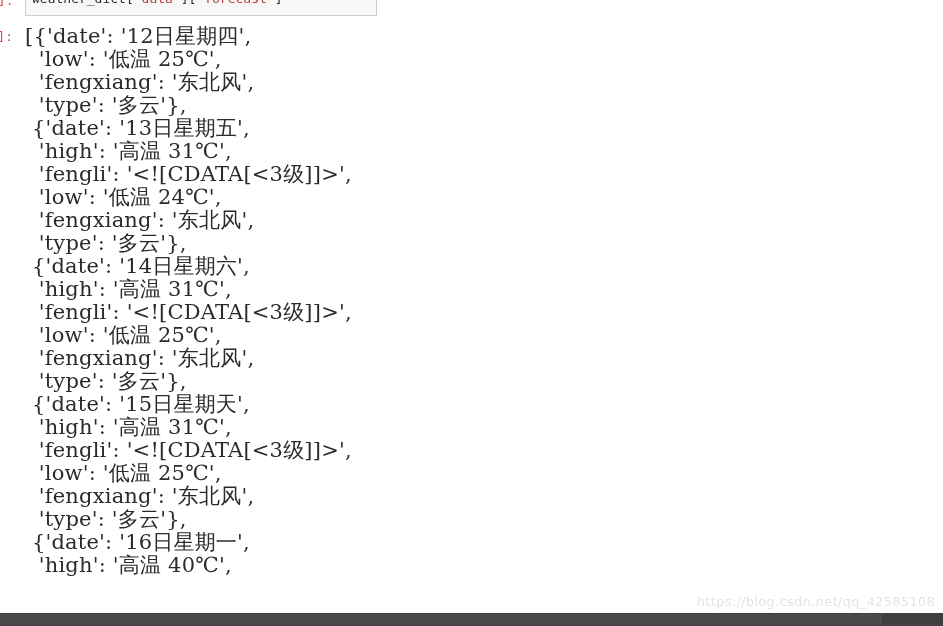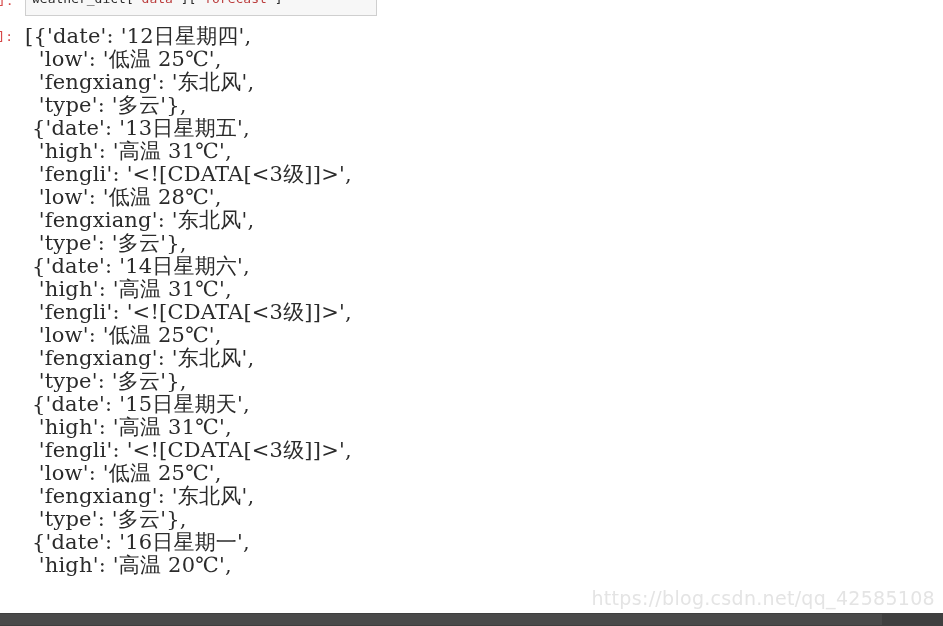--- a/index.html
+++ b/index.html
@@ -86,21 +86,21 @@
     white-space: pre;
     letter-spacing: 0.2px;
   }
 
   
   .watermark {
     position: absolute;
     right: 8px;
     bottom: 17px;
     font-family: "DejaVu Sans", "Liberation Sans", sans-serif;
-    font-size: 19px;
+    font-size: 13px;
     color: #e4e4e4;
     letter-spacing: 0.3px;
     user-select: none;
     white-space: nowrap;
   }
 
   
   .scrollbar-track {
     position: absolute;
     left: 0;
@@ -131,37 +131,37 @@
 <div class="output-row">
   <div class="out-prompt">2]:</div>
   <div class="out-body">
     <div class="out-line">[{'date': '12日星期四',</div>
     <div class="out-line">  'low': '低温 25℃',</div>
     <div class="out-line">  'fengxiang': '东北风',</div>
     <div class="out-line">  'type': '多云'},</div>
     <div class="out-line"> {'date': '13日星期五',</div>
     <div class="out-line">  'high': '高温 31℃',</div>
     <div class="out-line">  'fengli': '&lt;![CDATA[&lt;3级]]&gt;',</div>
-    <div class="out-line">  'low': '低温 28℃',</div>
+    <div class="out-line">  'low': '低温 24℃',</div>
     <div class="out-line">  'fengxiang': '东北风',</div>
     <div class="out-line">  'type': '多云'},</div>
     <div class="out-line"> {'date': '14日星期六',</div>
     <div class="out-line">  'high': '高温 31℃',</div>
     <div class="out-line">  'fengli': '&lt;![CDATA[&lt;3级]]&gt;',</div>
     <div class="out-line">  'low': '低温 25℃',</div>
     <div class="out-line">  'fengxiang': '东北风',</div>
     <div class="out-line">  'type': '多云'},</div>
     <div class="out-line"> {'date': '15日星期天',</div>
     <div class="out-line">  'high': '高温 31℃',</div>
     <div class="out-line">  'fengli': '&lt;![CDATA[&lt;3级]]&gt;',</div>
     <div class="out-line">  'low': '低温 25℃',</div>
     <div class="out-line">  'fengxiang': '东北风',</div>
     <div class="out-line">  'type': '多云'},</div>
     <div class="out-line"> {'date': '16日星期一',</div>
-    <div class="out-line">  'high': '高温 20℃',</div>
+    <div class="out-line">  'high': '高温 40℃',</div>
   </div>
 </div>
 
 <div class="watermark">https://blog.csdn.net/qq_42585108</div>
 
 <div class="scrollbar-track">
   <div class="scrollbar-thumb"></div>
 </div>
 
 </body></html>

